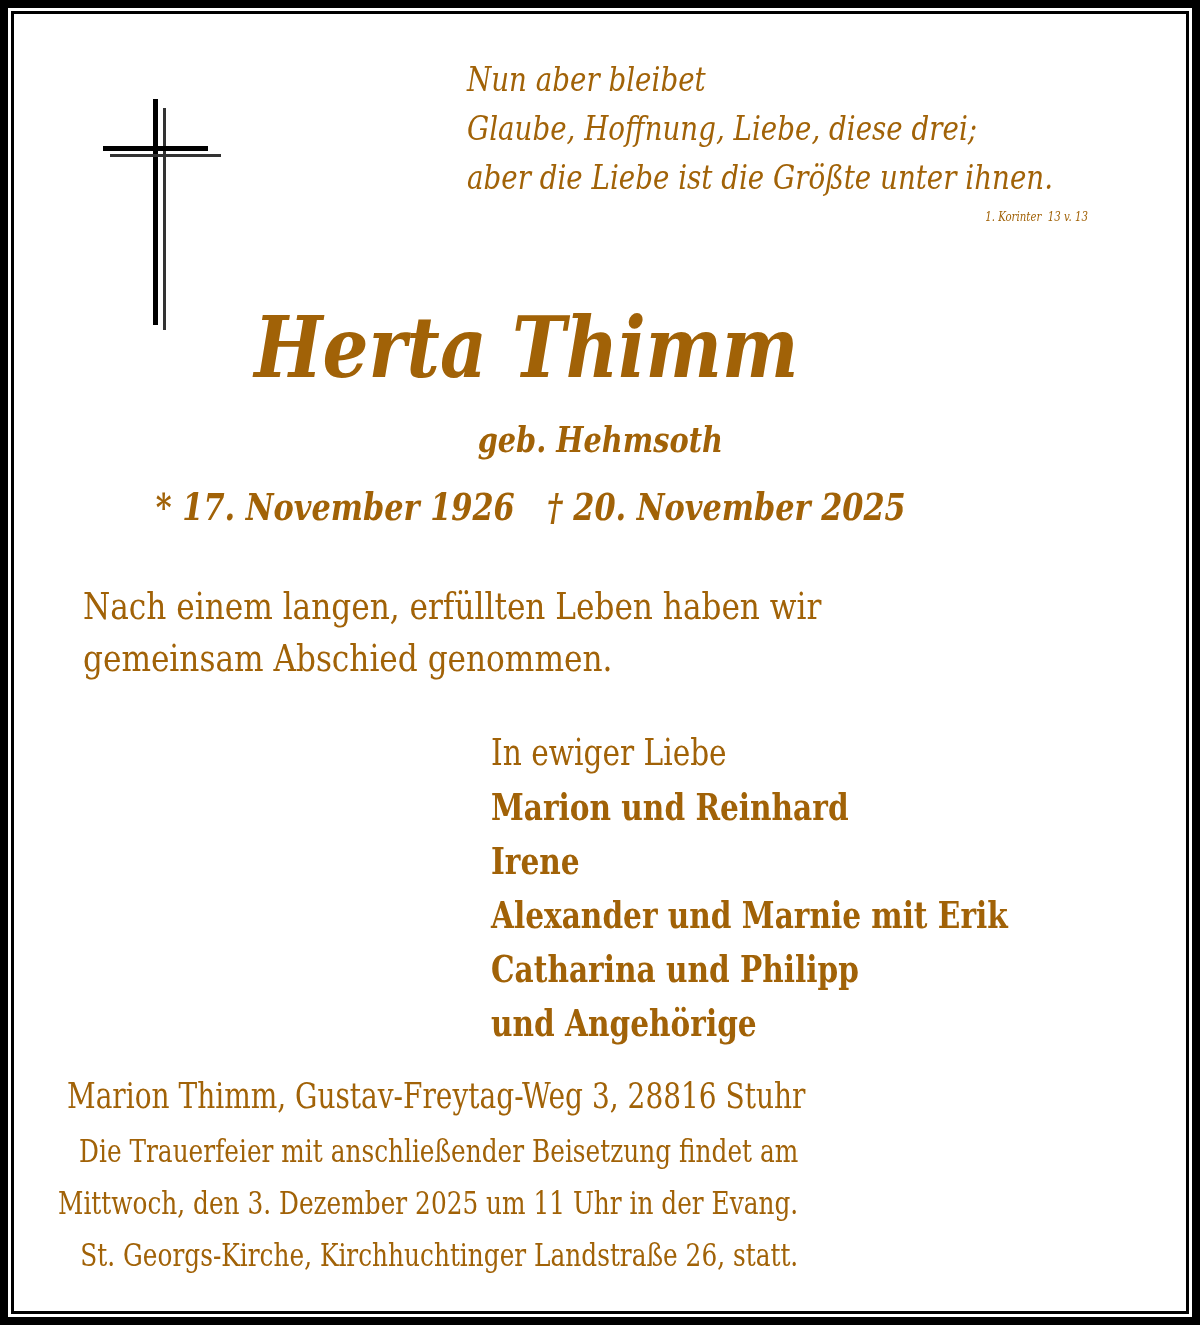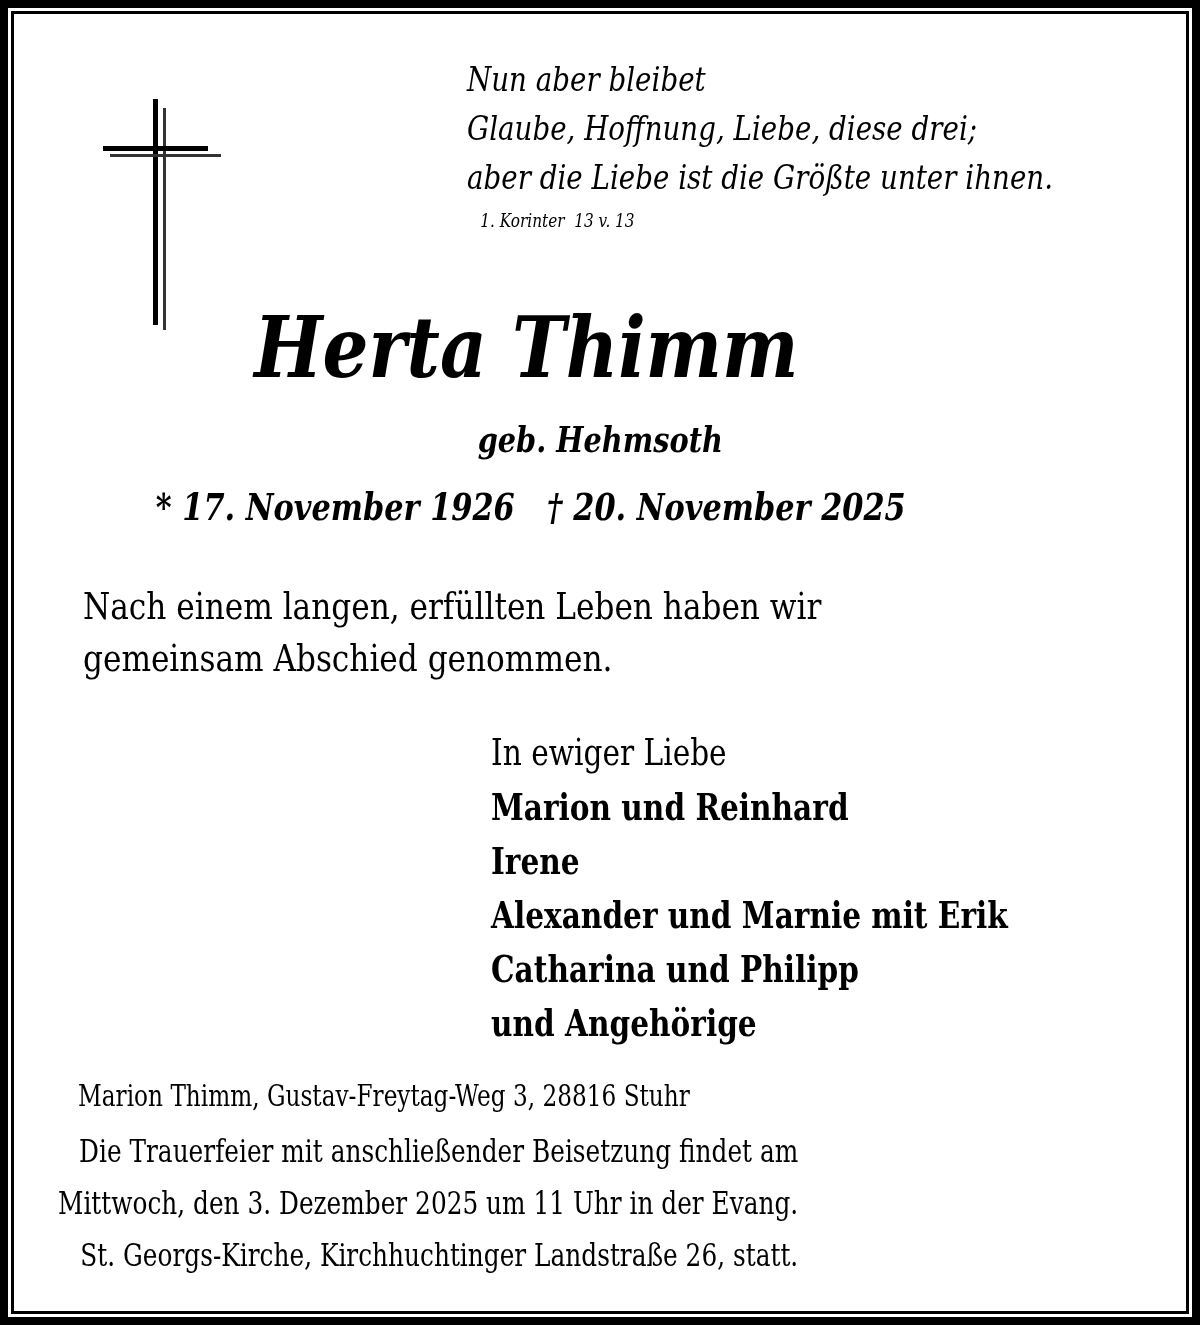--- a/index.html
+++ b/index.html
@@ -5,46 +5,46 @@
   html, body { margin: 0; padding: 0; background: #ffffff; }
   body { width: 1200px; height: 1325px; position: relative; overflow: hidden; }
   .frame-outer {
     position: absolute; left: 0; top: 0; width: 1200px; height: 1325px;
     box-sizing: border-box; border: 8px solid #000; background: #fff;
   }
   .frame-inner {
     position: absolute; left: 11px; top: 11px; right: 11px; bottom: 11px;
     border: 3px solid #000; background: #fff;
   }
-  .serif { font-family: "DejaVu Serif", "Liberation Serif", serif; color: #000000; }
+  .serif { font-family: "DejaVu Serif", "Liberation Serif", serif; color: #a16207; }
   .abs { position: absolute; margin: 0; }
 
   .cross { position: absolute; left: 100px; top: 96px; width: 124px; height: 236px; }
 
   .verse { left: 467px; top: 55px; font-style: italic; font-size: 33px; line-height: 49px; }
   .verse .line { display: block; transform: scaleX(0.84); transform-origin: left top; white-space: nowrap; }
-  .verse-ref { left: 0; width: 1088px; top: 210px; text-align: center; font-style: italic; font-size: 18px; }
+  .verse-ref { left: 0; width: 1088px; top: 210px; text-align: right; font-style: italic; font-size: 12px; }
   .verse-ref span { display: inline-block; transform: scaleX(0.85); transform-origin: right top; }
 
   .name { left: 0; width: 1052px; top: 298px; text-align: center; font-style: italic; font-weight: bold; font-size: 84px; line-height: 100px; }
   .name span { display: inline-block; transform: scaleX(0.86); }
   .maiden { left: 0; width: 1200px; top: 415px; text-align: center; font-style: italic; font-weight: bold; font-size: 36px; line-height: 48px; }
   .maiden span { display: inline-block; transform: scaleX(0.8); }
   .dates { left: 0; width: 1062px; top: 482px; text-align: center; font-style: italic; font-weight: bold; font-size: 38px; line-height: 50px; }
   .dates span.wrap { display: inline-block; transform: scaleX(0.8); white-space: nowrap; }
   .gap { display: inline-block; width: 40px; }
 
   .message { left: 83px; top: 580px; font-size: 38px; line-height: 52px; }
   .message .line { display: block; transform: scaleX(0.82); transform-origin: left top; white-space: nowrap; }
 
   .mourners { left: 491px; top: 726px; font-size: 37px; line-height: 54px; }
   .mourners .line { display: block; transform: scaleX(0.8); transform-origin: left top; white-space: nowrap; }
   .mourners .bold { font-weight: bold; }
 
-  .address { left: 78px; top: 1072px; font-size: 29px; line-height: 48px; }
+  .address { left: 67px; top: 1072px; font-size: 35px; line-height: 48px; }
   .address .line { display: block; transform: scaleX(0.8); transform-origin: left top; white-space: nowrap; }
   .ceremony { left: 58px; top: 1125px; font-size: 31px; line-height: 52px; text-align: right; }
   .ceremony .line { display: block; transform: scaleX(0.8); transform-origin: left top; white-space: nowrap; }
 </style>
 </head>
 <body>
 
 <div class="frame-outer"></div>
 <div class="frame-inner"></div>
 

